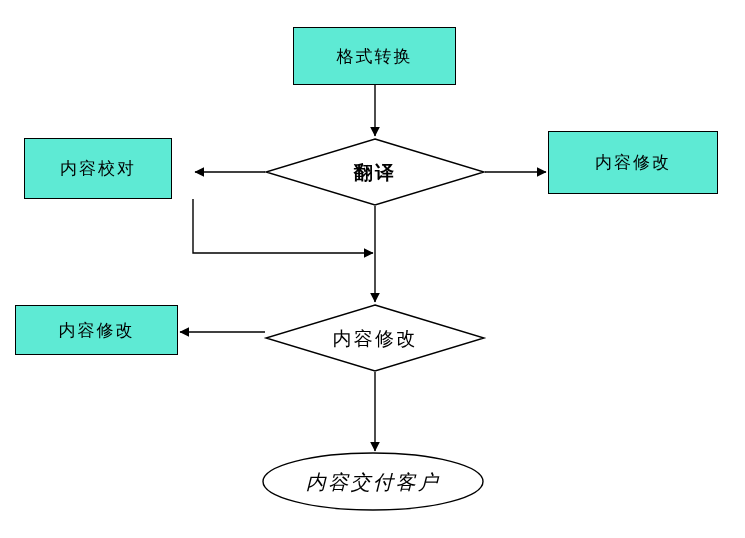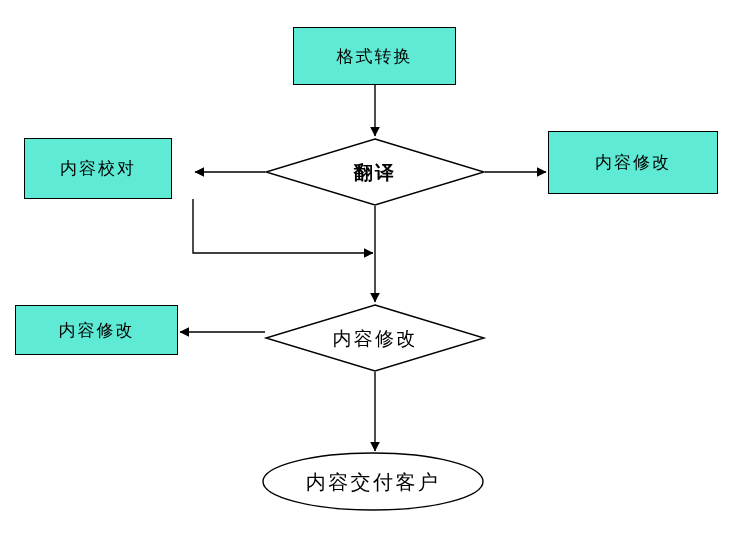--- a/index.html
+++ b/index.html
@@ -121,20 +121,20 @@
     <span>内容修改</span>
   </div>
 
   <div class="node-shape-wrap" style="left:265px; top:304px; width:220px; height:68px;">
     <svg width="220" height="68" viewBox="0 0 220 68">
       <polygon points="110,1 219,34 110,67 1,34" fill="#ffffff" stroke="#000000" stroke-width="1.4"></polygon>
     </svg>
     <div class="node-label-overlay">内容修改</div>
   </div>
 
-  <div class="node-shape-wrap" style="left:262px; top:452px; width:222px; height:59px;">
+  <div class="node-shape-wrap" style="left:262px; top:452px; width:222px; height:59px;font-style:italic;">
     <svg width="222" height="59" viewBox="0 0 222 59">
       <ellipse cx="111" cy="29.5" rx="110" ry="28.5" fill="#ffffff" stroke="#000000" stroke-width="1.4"></ellipse>
     </svg>
     <div class="node-label-overlay ellipse-label">内容交付客户</div>
   </div>
 
 </div>
 
 </body></html>

